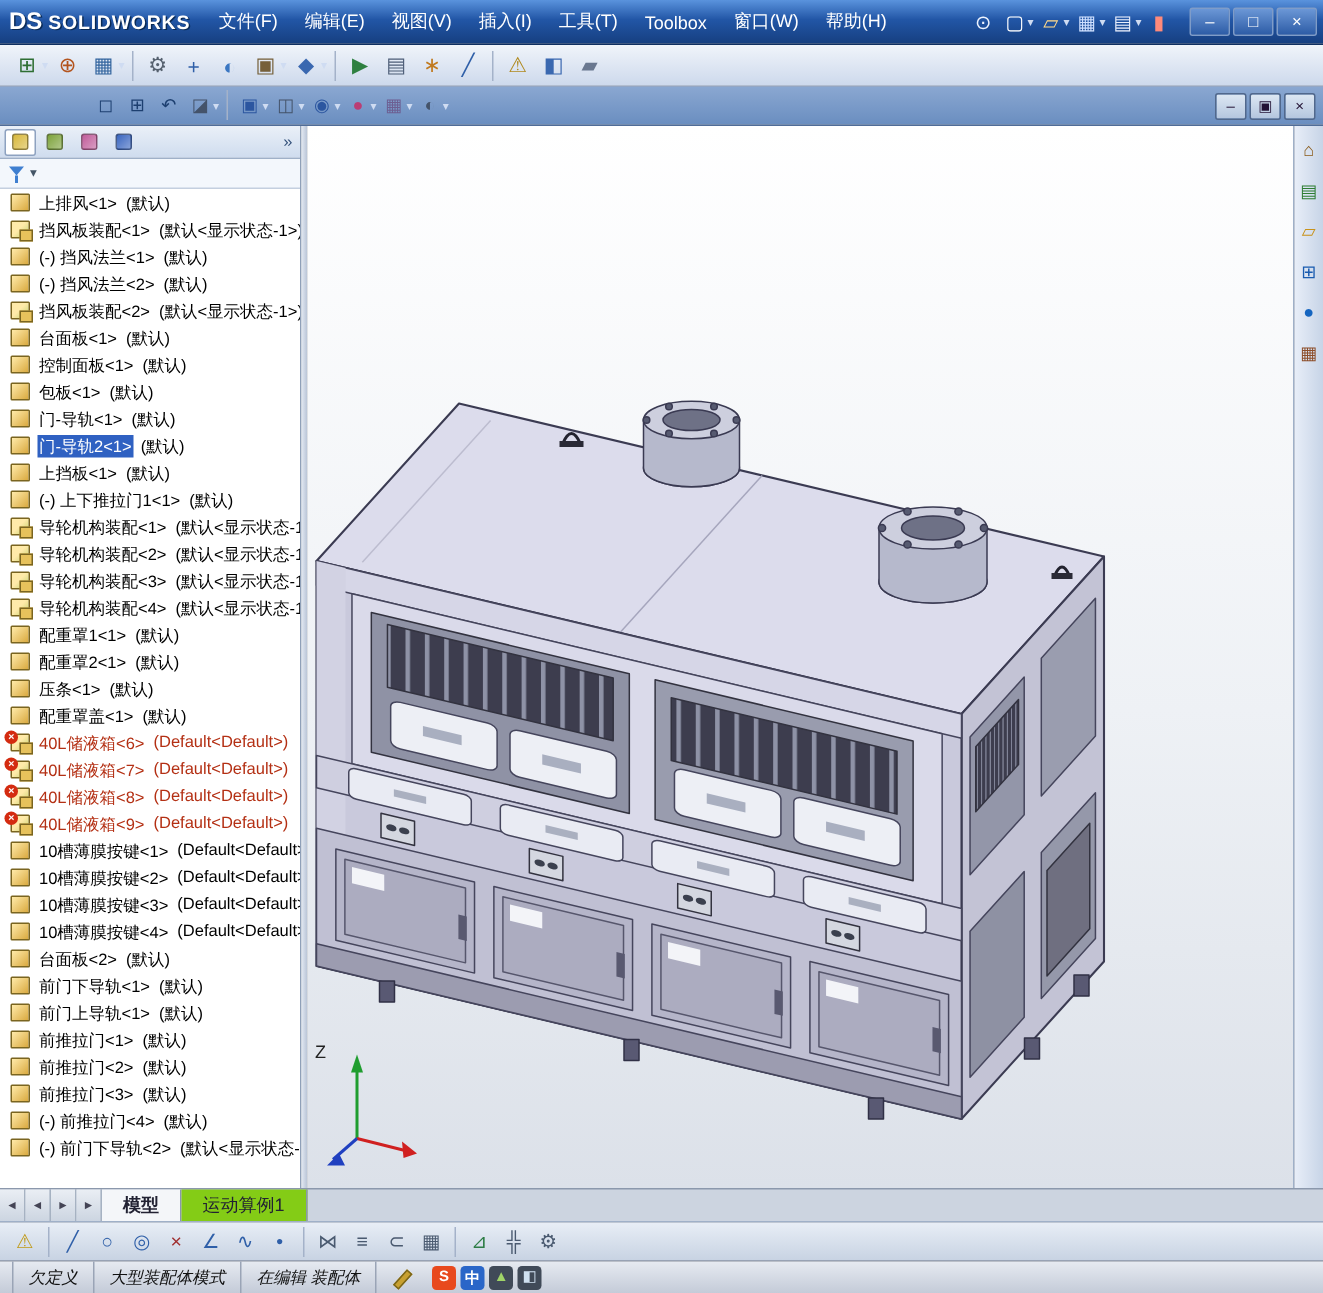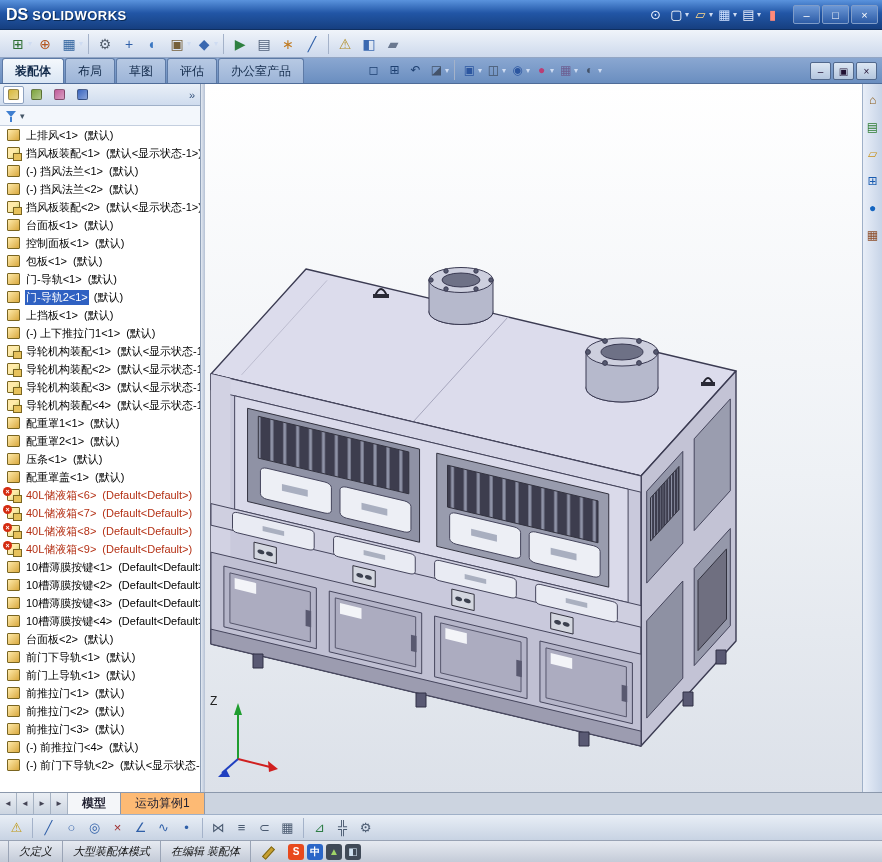--- a/index.html
+++ b/index.html
@@ -88,21 +88,21 @@
     padding-top:8px;gap:11px;}
   .ts-ic{width:16px;height:16px;display:flex;align-items:center;justify-content:center;font-size:12px;}
 
   
   .doctabs{position:absolute;left:0;right:0;bottom:48px;height:22px;background:#ccd4e0;
     border-top:1px solid #8b98ac;display:flex;align-items:stretch;}
   .navbtns{display:flex;}
   .nb{width:17px;display:flex;align-items:center;justify-content:center;font-size:8px;color:#445;
     background:linear-gradient(#eaeef4,#ccd5e1);border-right:1px solid #a6b2c2;}
   .mtabs{display:flex;}
-  .mtab{padding:0 14px;display:flex;align-items:center;font-size:12px;color:#223;background:#fdba74;
+  .mtab{padding:0 14px;display:flex;align-items:center;font-size:12px;color:#223;background:#84cc16;
     border-right:1px solid #8b98ac;}
   .mtab.active{background:#f4f6f9;font-weight:bold;}
 
   .sketchbar{position:absolute;left:0;right:0;bottom:22px;height:26px;
     background:linear-gradient(#e8eef6,#c8d3e3);border-top:1px solid #9fb0c8;
     display:flex;align-items:center;padding:0 5px;}
   .ski{width:23px;height:22px;display:flex;align-items:center;justify-content:center;font-size:13px;}
 
   .statusbar{position:absolute;left:0;right:0;bottom:0;height:22px;font-size:11px;color:#111;
     background:linear-gradient(#e6eaf1,#c4cbd8);border-top:1px solid #98a2b4;
@@ -120,20 +120,30 @@
 </head>
 <body>
 
 <div class="window">
 
   <div class="titlebar">
     <div class="logo">
       <span class="logo-ds">DS</span>
       <span class="logo-text">SOLIDWORKS</span>
     </div>
+    <nav class="menubar">
+        <span class="menu-item">文件(F)</span>
+        <span class="menu-item">编辑(E)</span>
+        <span class="menu-item">视图(V)</span>
+        <span class="menu-item">插入(I)</span>
+        <span class="menu-item">工具(T)</span>
+        <span class="menu-item">Toolbox</span>
+        <span class="menu-item">窗口(W)</span>
+        <span class="menu-item">帮助(H)</span>
+      </nav>
     <div class="quick">
         <span class="qi" style="color: rgb(238, 244, 255);">⊙</span>
         <span class="qi" style="color: rgb(255, 255, 255);">▢</span>
         <span class="caret">▾</span>
         <span class="qi" style="color: rgb(255, 217, 138);">▱</span>
         <span class="caret">▾</span>
         <span class="qi" style="color: rgb(207, 224, 255);">▦</span>
         <span class="caret">▾</span>
         <span class="qi" style="color: rgb(232, 238, 252);">▤</span>
         <span class="caret">▾</span>
@@ -165,27 +175,20 @@
       <span class="tbi" style="color: rgb(80, 96, 122);">▤</span>
       <span class="tbi" style="color: rgb(192, 122, 32);">∗</span>
       <span class="tbi" style="color: rgb(47, 95, 168);">╱</span>
       <span class="sep"></span>
       <span class="tbi" style="color: rgb(176, 138, 32);">⚠</span>
       <span class="tbi" style="color: rgb(58, 104, 176);">◧</span>
       <span class="tbi" style="color: rgb(106, 120, 144);">▰</span>
     </div>
 
   <div class="cmdrow">
-    <div class="tabs">
-        <span class="tab active">装配体</span>
-        <span class="tab">布局</span>
-        <span class="tab">草图</span>
-        <span class="tab">评估</span>
-        <span class="tab">办公室产品</span>
-      </div>
     <div class="viewtools">
         <span class="vti" style="color: rgb(29, 63, 112);">◻</span>
         <span class="vti" style="color: rgb(29, 63, 112);">⊞</span>
         <span class="vti" style="color: rgb(29, 63, 112);">↶</span>
         <span class="vti" style="color: rgb(68, 83, 106);">◪</span>
         <span class="caret">▾</span>
         <span class="sep"></span>
         <span class="vti" style="color: rgb(44, 86, 160);">▣</span>
         <span class="caret">▾</span>
         <span class="vti" style="color: rgb(68, 83, 106);">◫</span>

